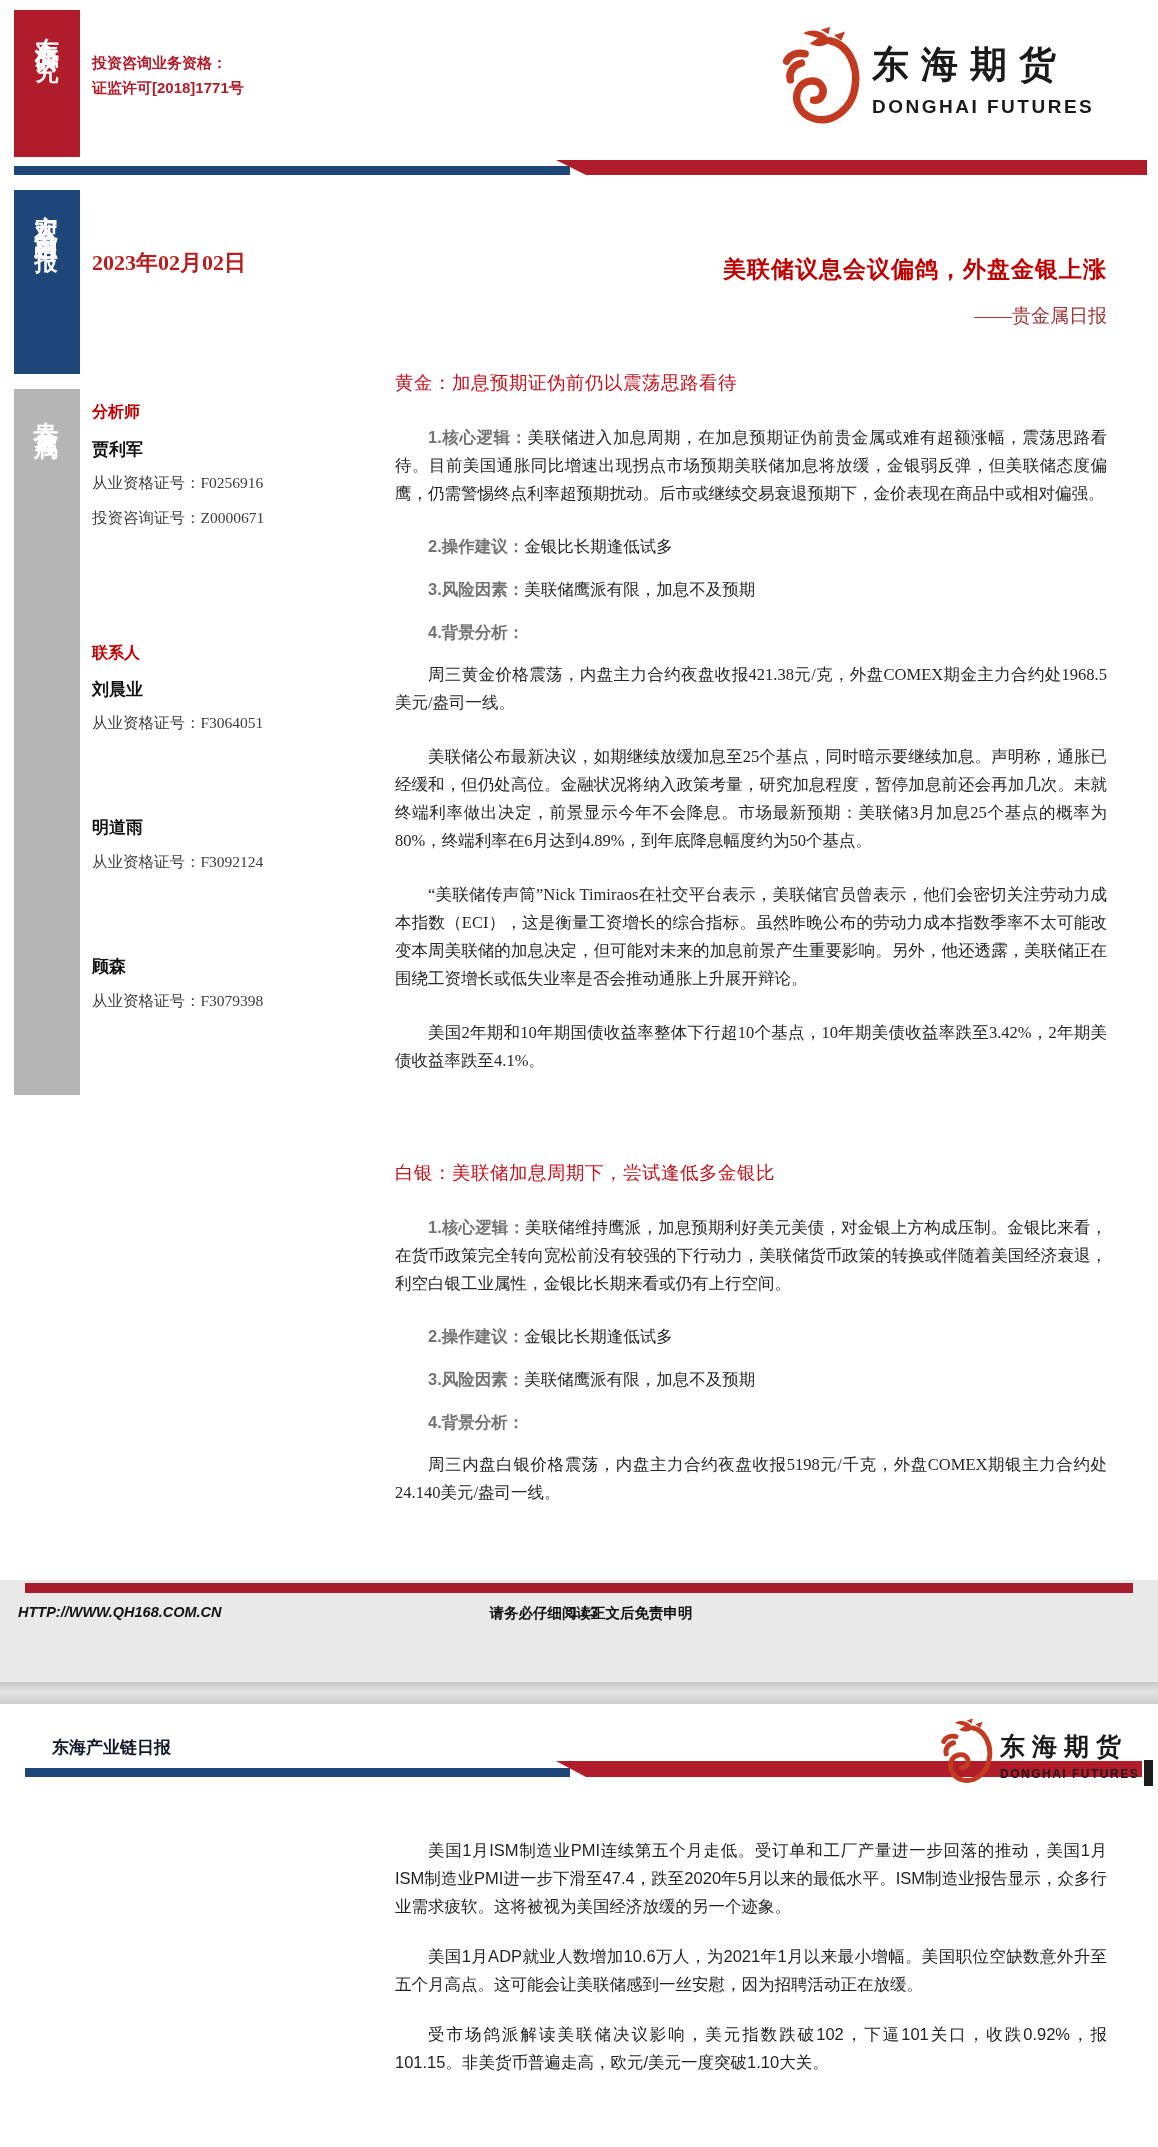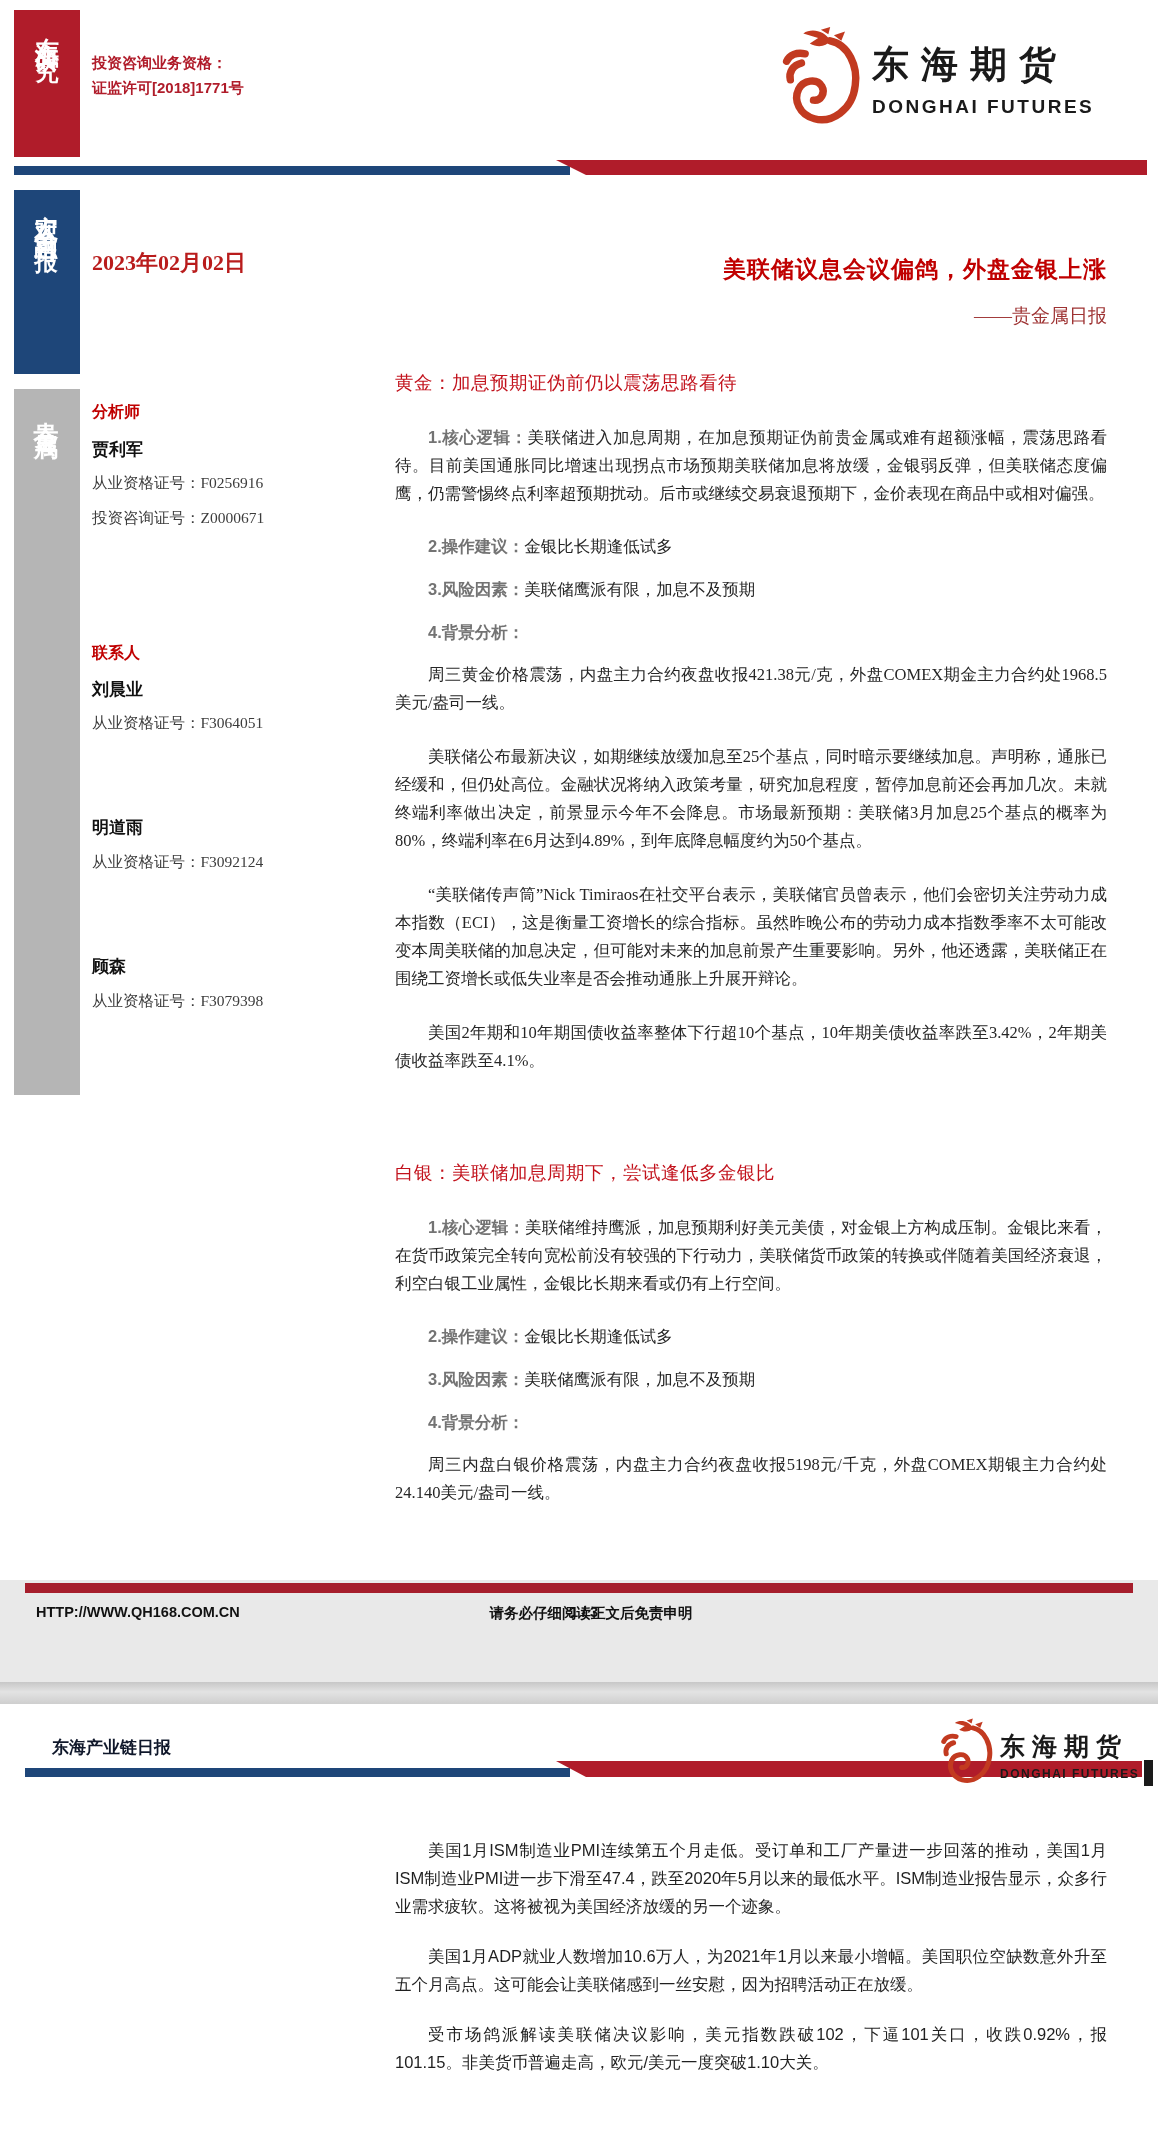--- a/index.html
+++ b/index.html
@@ -70,21 +70,21 @@
     color:#c2121c;font-size:18.5px;font-weight:normal;margin:0 0 28px 0;letter-spacing:0.5px;}
   .item,.para{font-size:16.5px;line-height:28px;text-align:justify;text-indent:33px;margin:0 0 14px 0;color:#262626;}
   .item b{font-family:"Liberation Sans","DejaVu Sans",sans-serif;font-weight:bold;color:#737373;}
   .item.gap{margin-bottom:24px;}
   .para{margin-bottom:26px;}
 
   
   #footer-bar{left:25px;top:1583px;width:1108px;height:10px;background:#a61e2c;}
   .footer-text{top:1604px;font-family:"Liberation Sans","DejaVu Sans",sans-serif;
     font-weight:bold;font-size:14.5px;color:#111;}
-  #footer-url{left:36px;}
+  #footer-url{left:18px;font-style:italic;}
   #footer-page{left:35px;width:1098px;text-align:center;}
   #footer-disclaimer{left:42px;width:1098px;text-align:center;}
 
   
   #p2-title{left:52px;top:1736px;color:#0f172a;font-weight:bold;font-size:17px;
     font-family:"Liberation Sans","DejaVu Sans",sans-serif;}
   #p2-flow{left:395px;top:1836px;width:712px;position:absolute;}
   .p2-para{font-family:"Liberation Sans","DejaVu Sans",sans-serif;
     font-size:16.5px;line-height:28px;text-align:justify;text-indent:33px;
     color:#1f1f1f;margin:0 0 22px 0;font-weight:500;}

